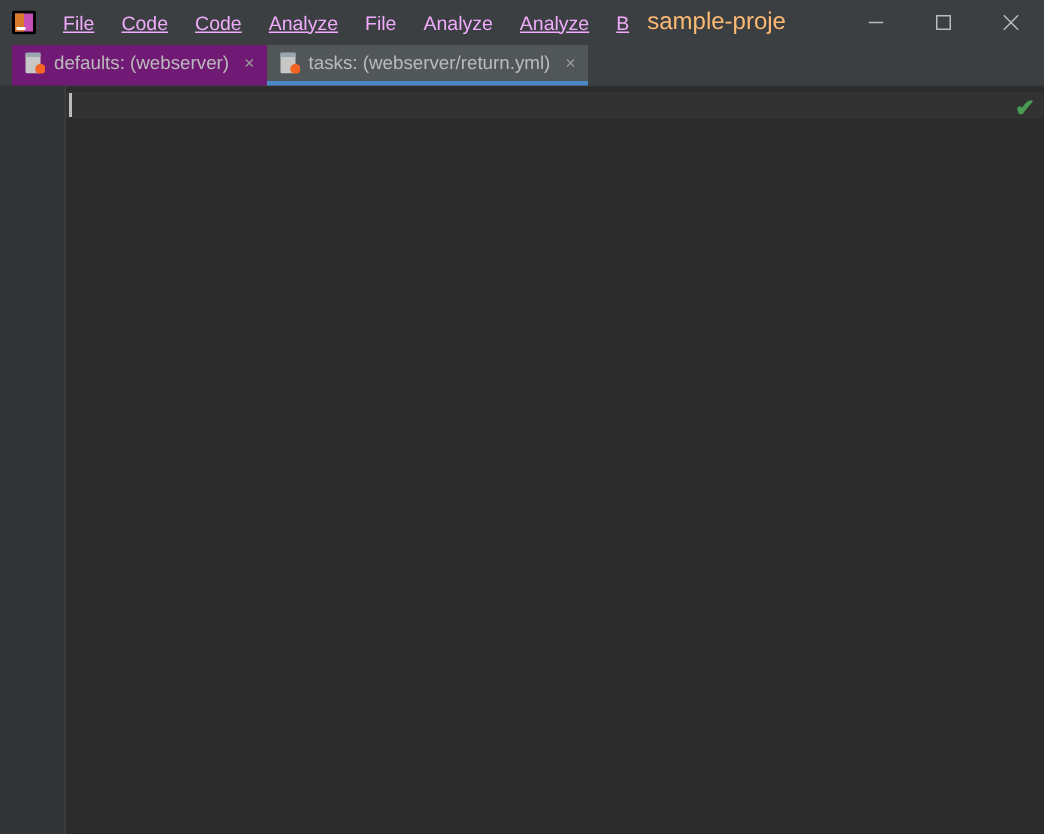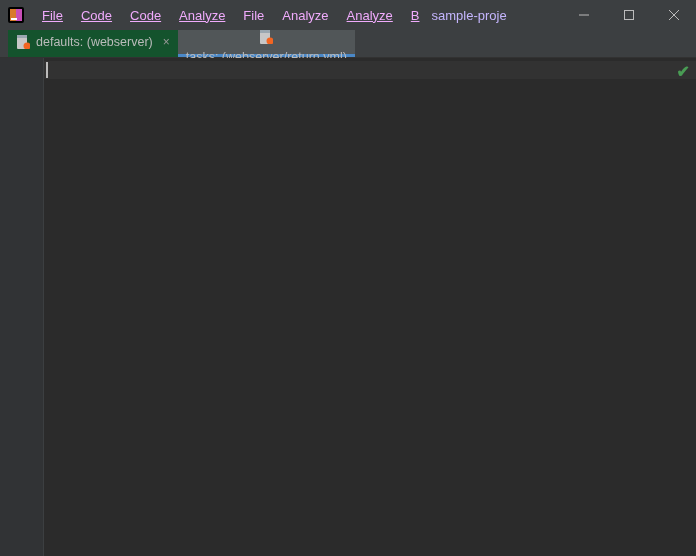--- a/index.html
+++ b/index.html
@@ -42,22 +42,22 @@
     .menu-item {
       padding: 4px 8px;
       font-size: 13px;
       color: #f0abfc;
       cursor: pointer;
     }
     .mnemonic {
       text-decoration: underline;
     }
     .project-name {
-      color: #c4b5fd;
-      font-size: 13px;
+      color: #fdba74;
+      font-size: 16px;
       margin-left: 2px;
     }
     .window-controls {
       display: flex;
       align-items: center;
       height: 100%;
     }
     .win-ctrl {
       width: 45px;
       height: 30px;
@@ -75,29 +75,28 @@
       align-items: stretch;
       padding-left: 8px;
       border-bottom: 1px solid #323232;
     }
     .tab {
       display: flex;
       align-items: center;
       padding: 0 8px;
       font-size: 12.5px;
       color: #bbbbbb;
-      background: #14532d;
+      background: #701a75;
       cursor: pointer;
       gap: 6px;
       border-bottom: 3px solid transparent;
     }
     .tab.active {
       background: #515658;
       border-bottom: 3px solid #4a88c7;
-      flex-direction: column;
     }
     .tab-icon {
       width: 14px;
       height: 14px;
       display: flex;
       align-items: center;
       justify-content: center;
     }
     .tab-close {
       margin-left: 4px;

